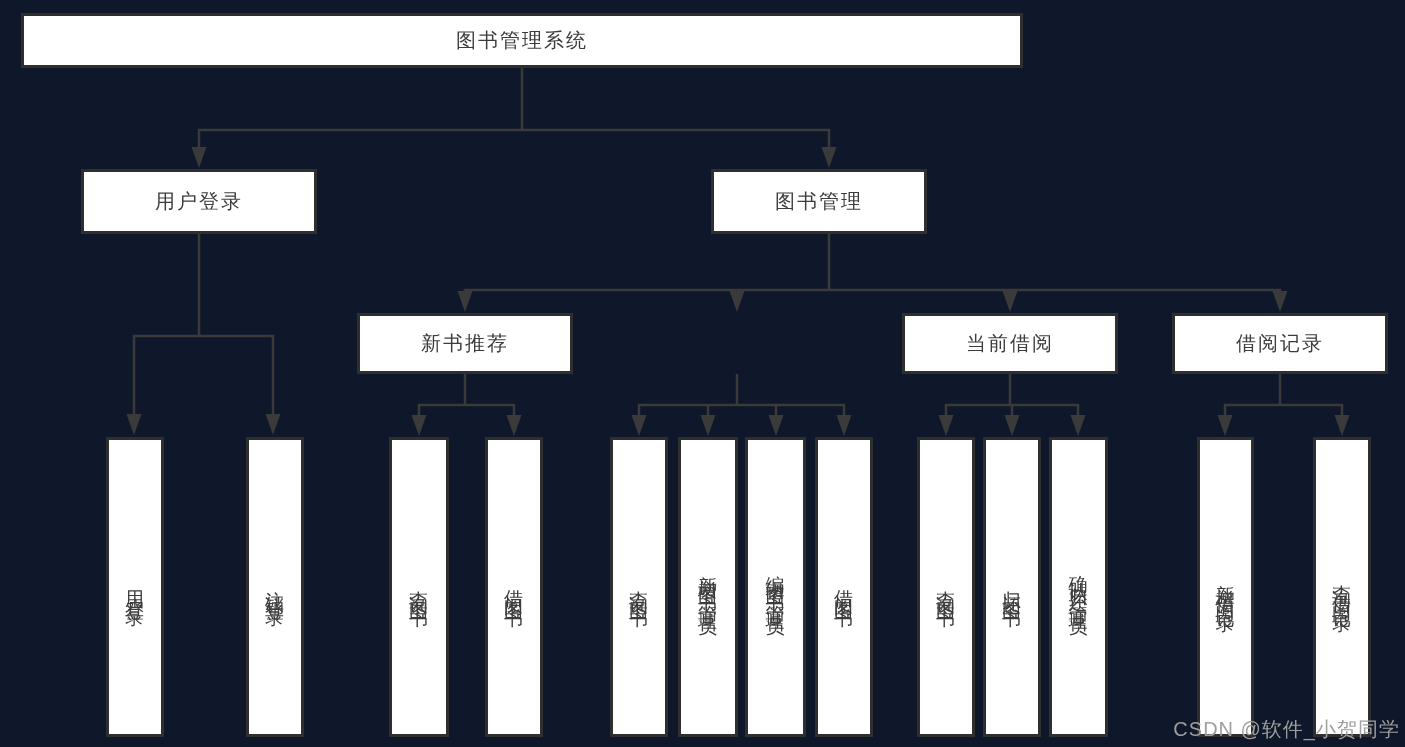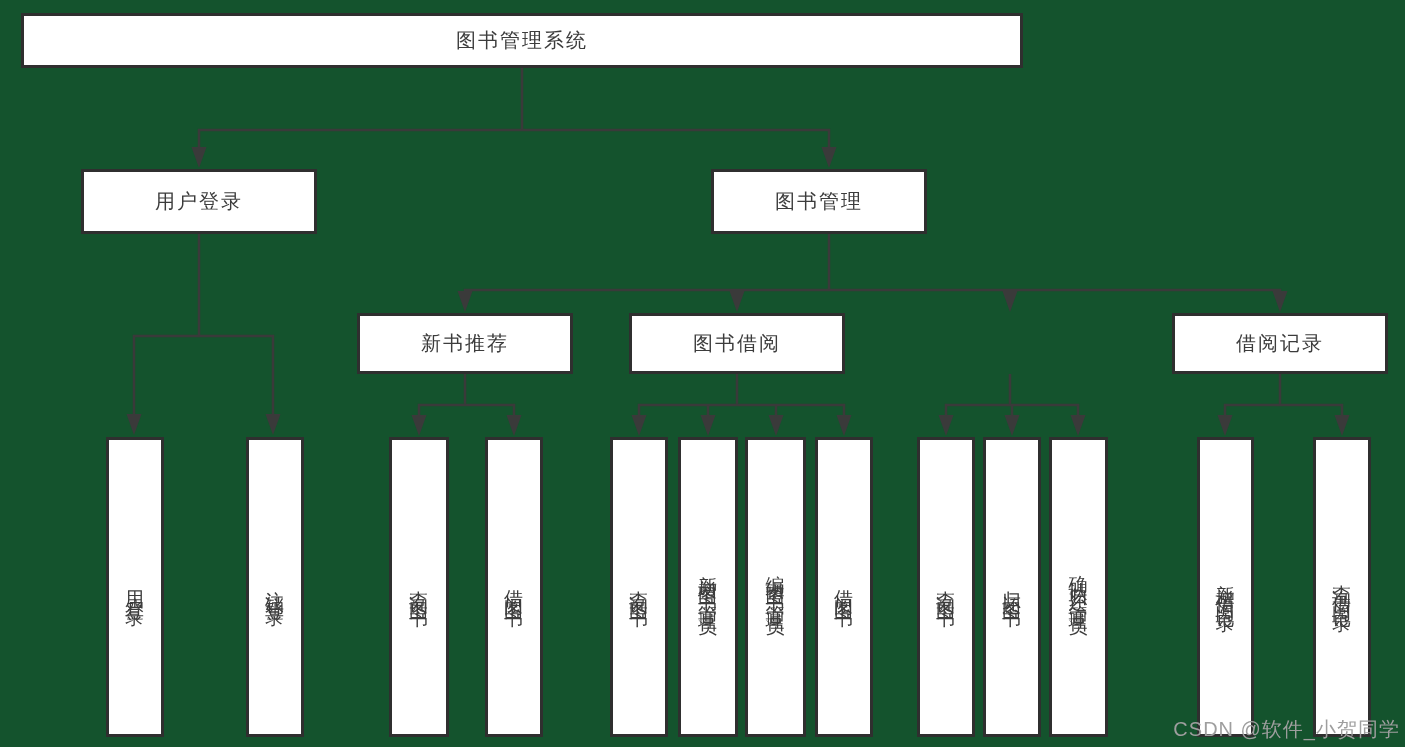--- a/index.html
+++ b/index.html
@@ -1,17 +1,17 @@
 <!DOCTYPE html>
 <html><head>
 <meta charset="utf-8">
 <style>
   html,body{margin:0;padding:0;background:#ffffff;}
   .canvas{
-    position:relative;width:1405px;height:747px;background:#14532d;
+    position:relative;width:1405px;height:747px;background:#0f172a;
     font-family:"Liberation Sans","DejaVu Sans",sans-serif;color:#3c3c3c;overflow:hidden;
   }
   svg.wires{position:absolute;left:0;top:0;z-index:1;}
   .box{
     position:absolute;box-sizing:border-box;border:3px solid #2f2f2f;background:#ffffff;
     display:flex;align-items:center;justify-content:center;z-index:2;
     color:#3c3c3c;
   }
   .hlabel{font-size:20px;letter-spacing:2px;white-space:nowrap;}
   .vbox{top:437px;height:300px;}
@@ -87,22 +87,22 @@
   <div class="box b-login">
     <span class="hlabel">用户登录</span>
   </div>
   <div class="box b-mgmt">
     <span class="hlabel">图书管理</span>
   </div>
 
   <div class="box b-l3-0">
     <span class="hlabel">新书推荐</span>
   </div>
-  <div class="box b-l3-1">
-    <span class="hlabel">图书借阅</span>
+  <div class="box b-l3-2">
+    <span class="hlabel">当前借阅</span>
   </div>
   <div class="box b-l3-3">
     <span class="hlabel">借阅记录</span>
   </div>
 
   <div class="box vbox b-u0">
     <span class="vlabel">用户登录</span>
   </div>
   <div class="box vbox b-u1">
     <span class="vlabel">注销登录</span>

